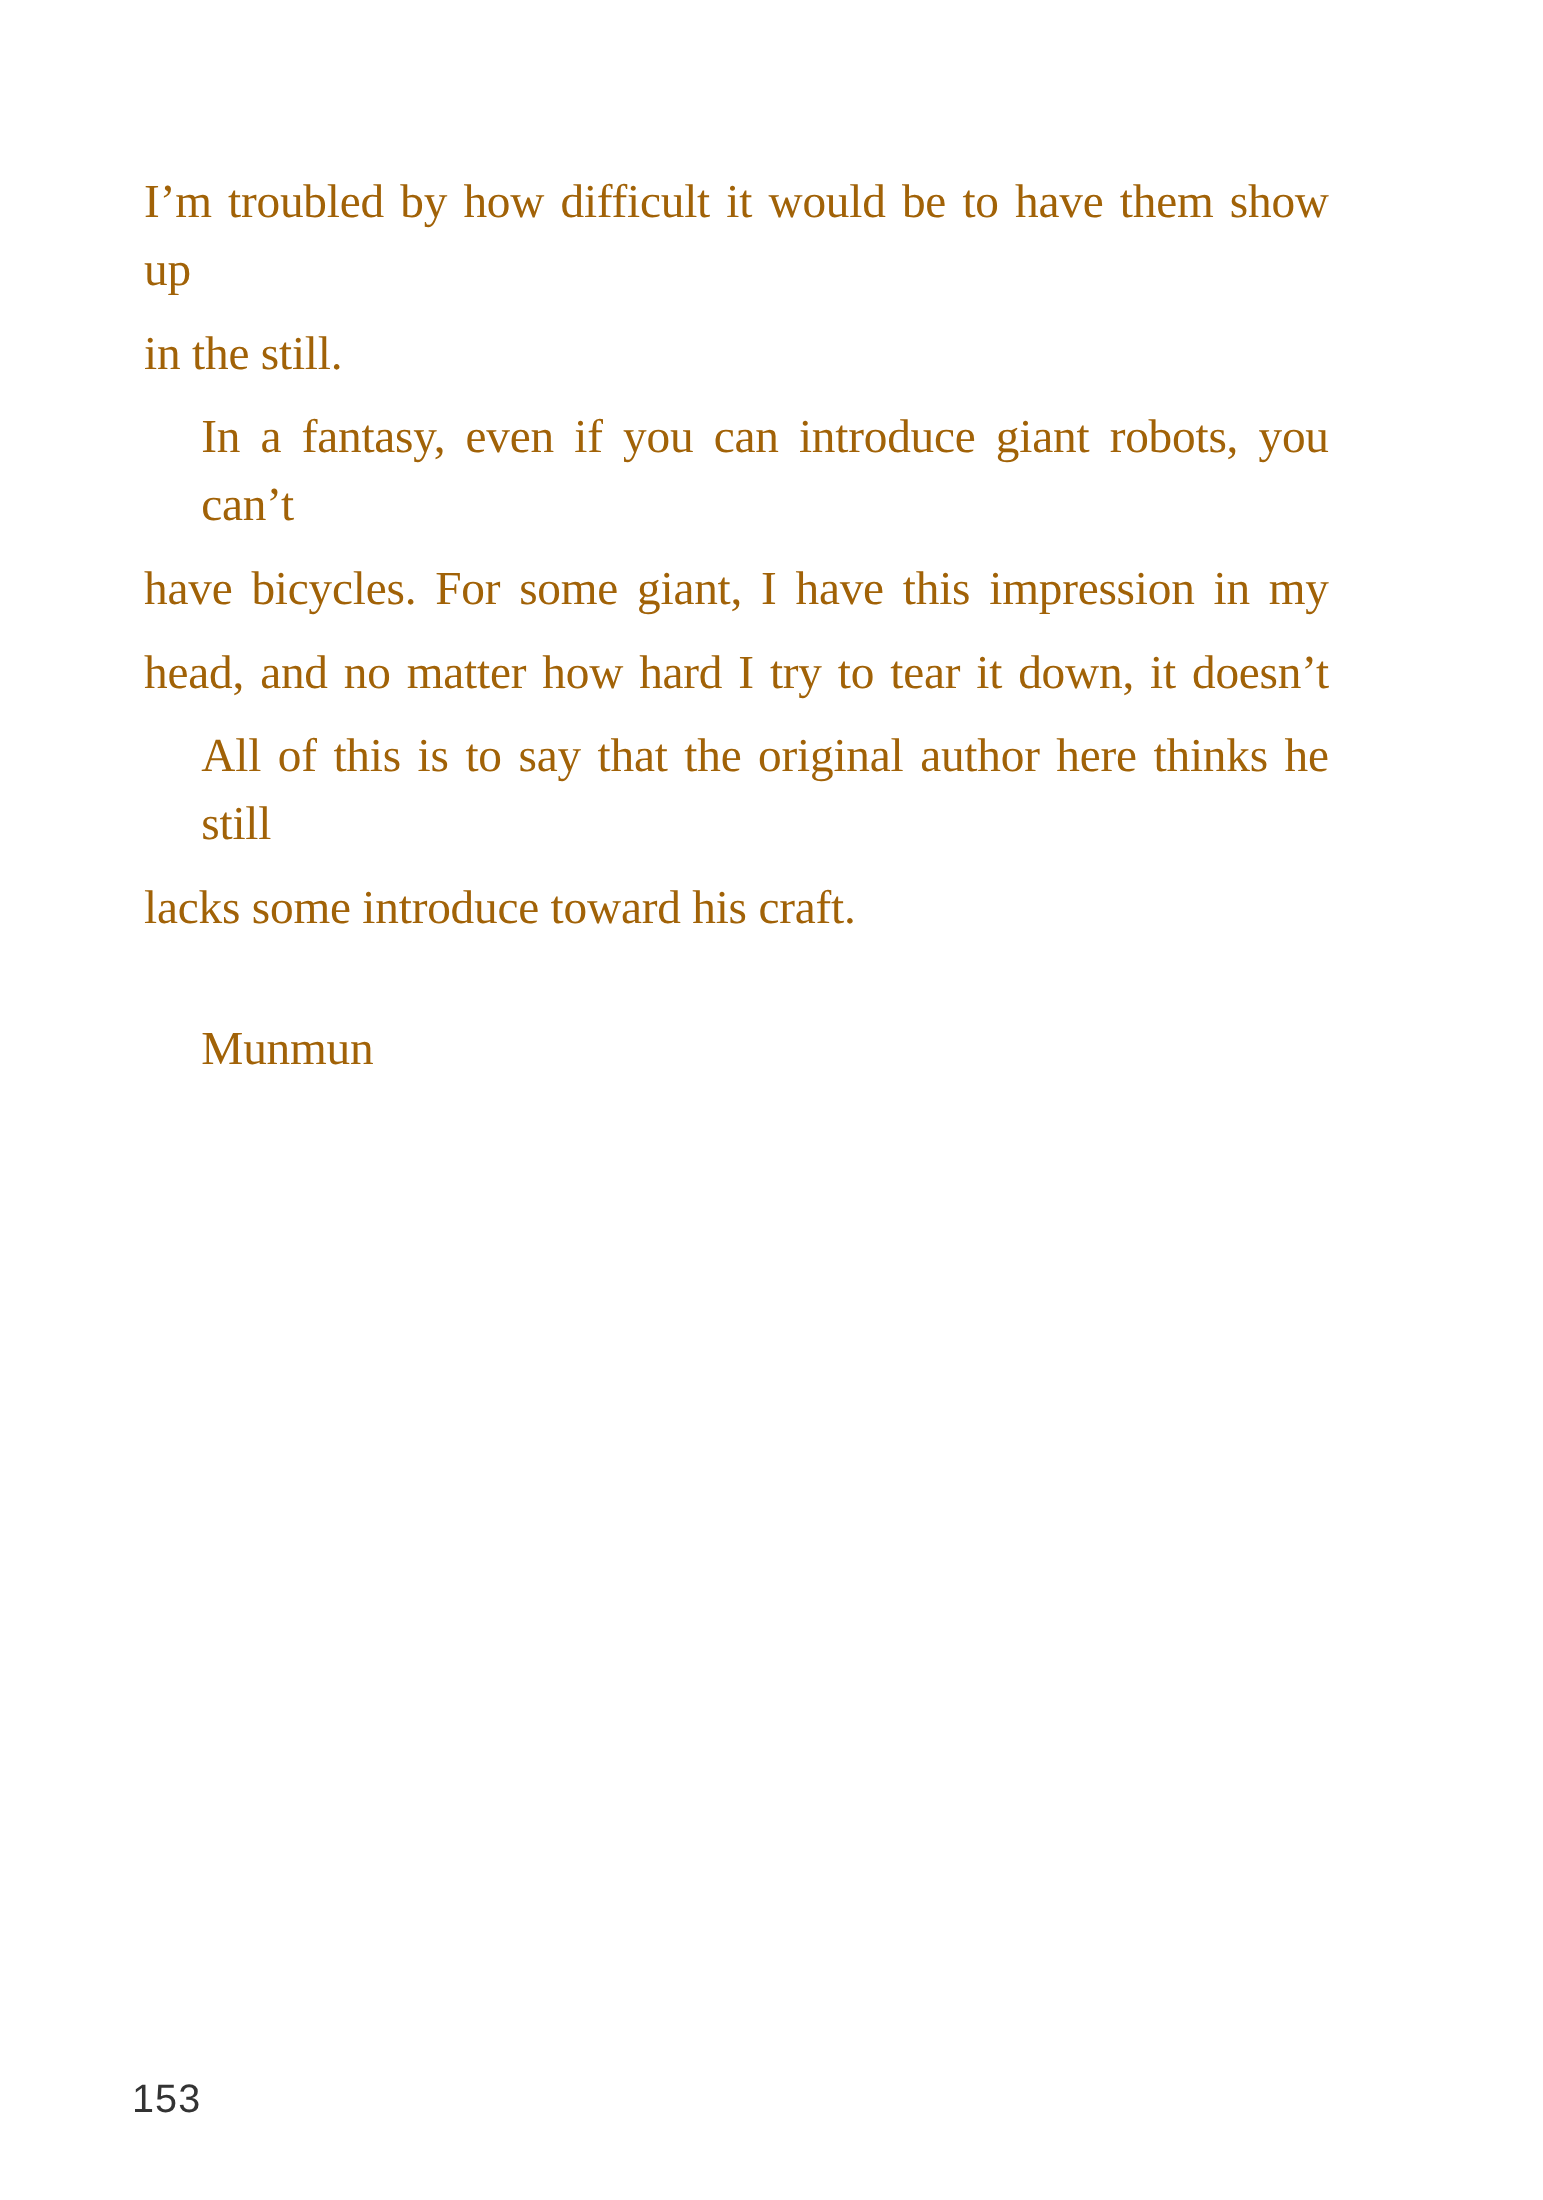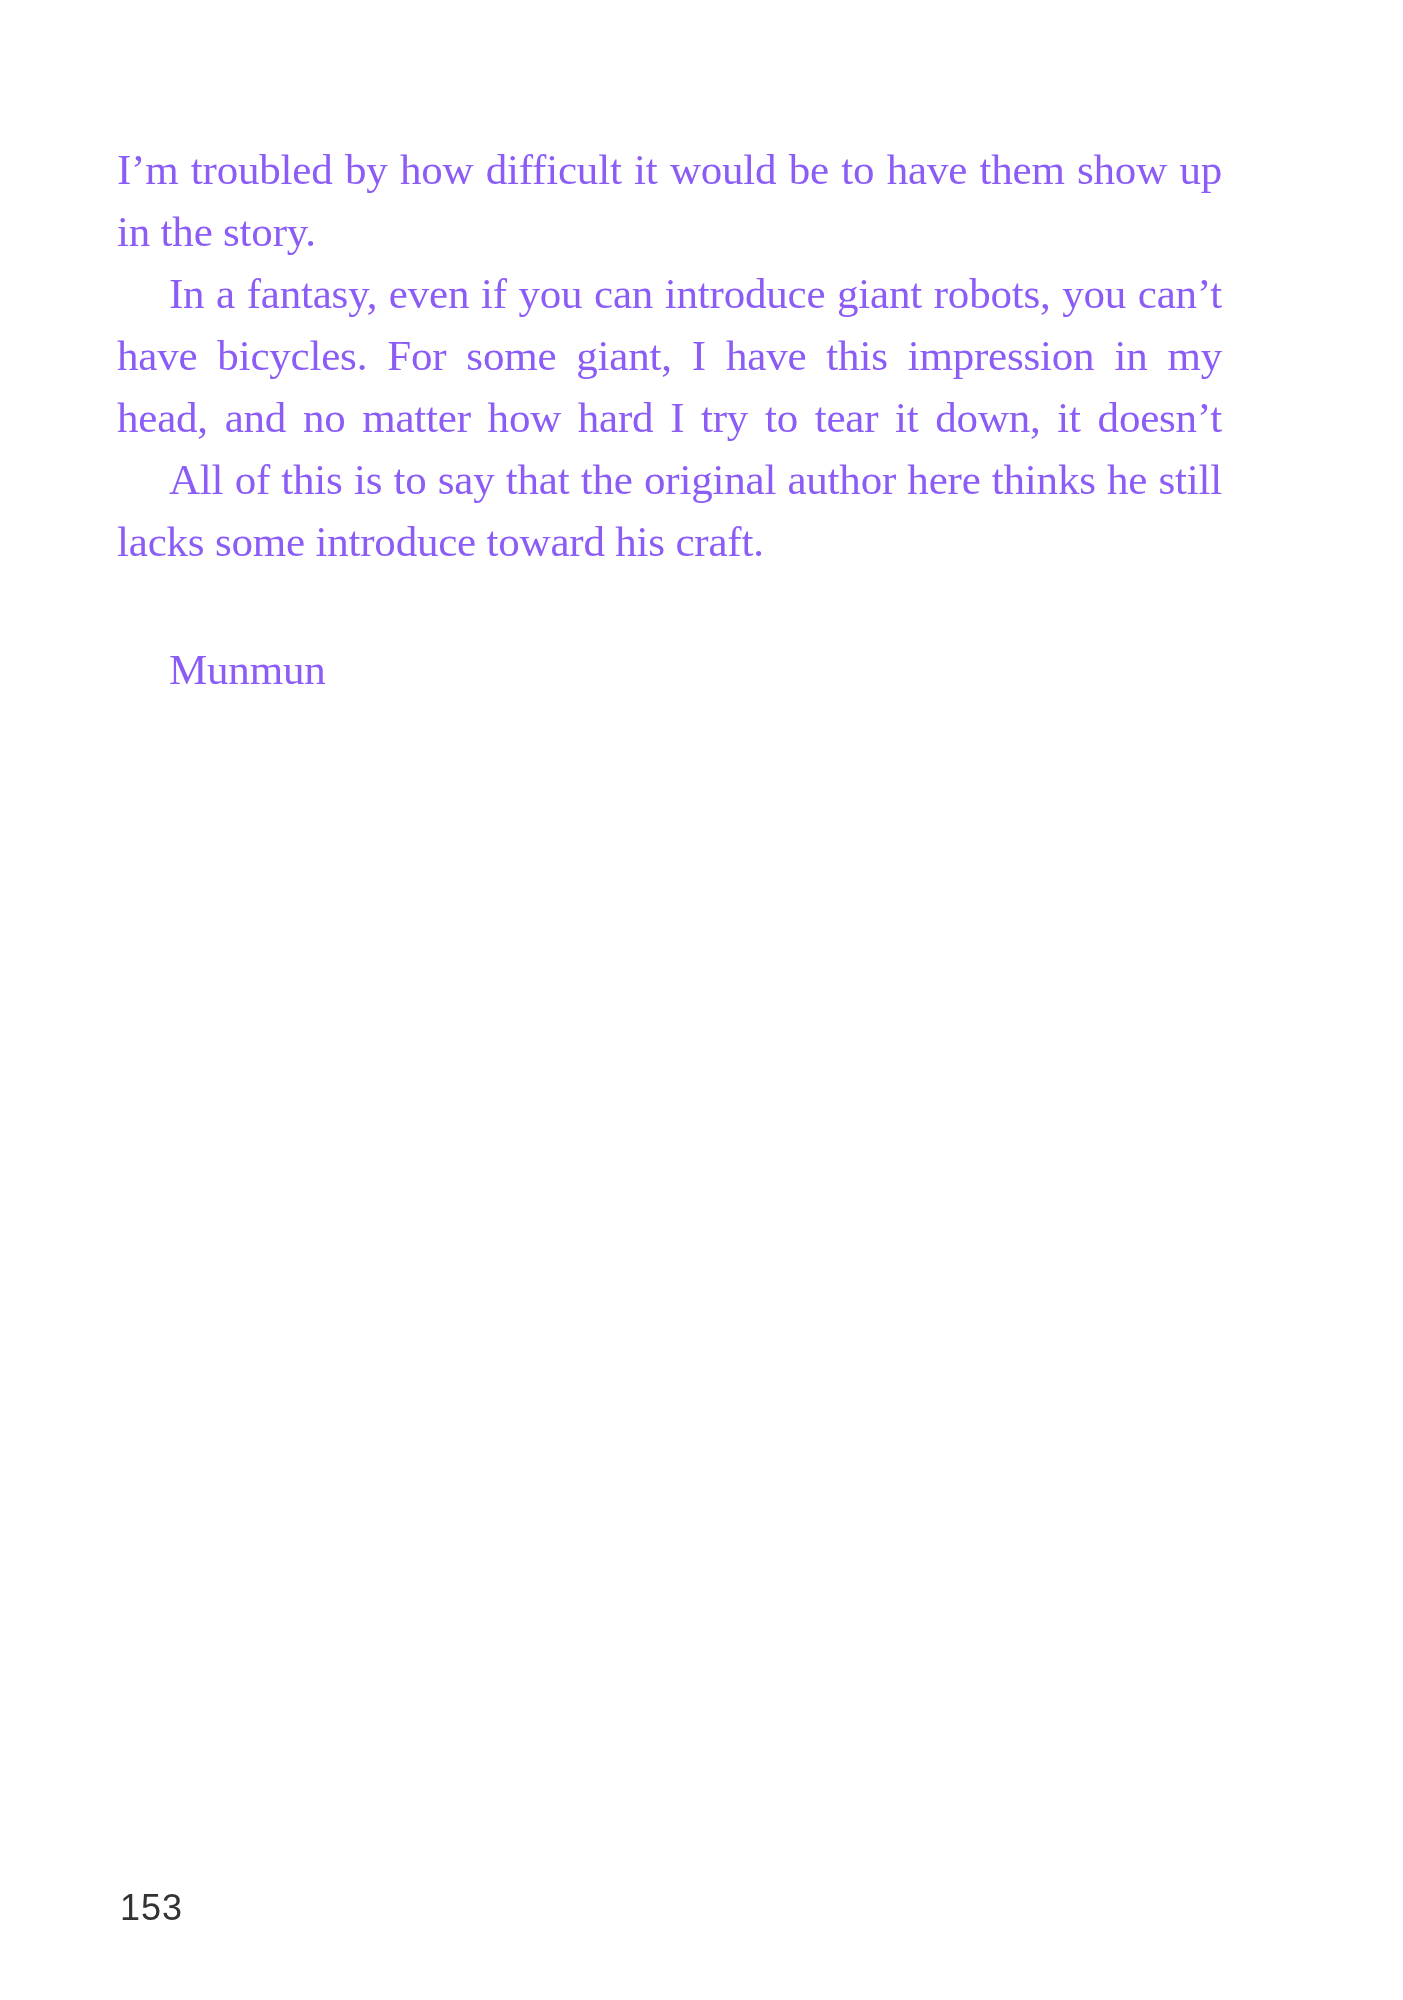--- a/index.html
+++ b/index.html
@@ -16,27 +16,27 @@
     font-family: "Liberation Serif", "DejaVu Serif", serif;
     color: #1d1d1d;
   }
   .text-block {
     position: absolute;
     top: 139px;
     left: 117px;
     width: 1105px;
   }
   .line {
-    margin: 0;
+    margin: 14px;
     padding: 0;
     font-size: 43px;
     line-height: 62px;
     letter-spacing: -0.2px;
     white-space: normal;
-    color: #8b5cf6;
+    color: #a16207;
   }
   
   .j {
     text-align: justify;
     text-align-last: justify;
     text-justify: inter-word;
   }
   
   .ind {
     padding-left: 52px;
@@ -56,21 +56,21 @@
   }
 </style>
 </head>
 <body>
 
 <div class="page">
 
   <div class="text-block">
 
     <p class="line j">I’m troubled by how difficult it would be to have them show up</p>
-    <p class="line">in the story.</p>
+    <p class="line">in the still.</p>
 
     <p class="line j ind">In a fantasy, even if you can introduce giant robots, you can’t</p>
     <p class="line j">have bicycles. For some giant, I have this impression in my</p>
     <p class="line j">head, and no matter how hard I try to tear it down, it doesn’t</p>
 
     <p class="line j ind">All of this is to say that the original author here thinks he still</p>
     <p class="line">lacks some introduce toward his craft.</p>
 
     <p class="line sig ind">Munmun</p>
 

